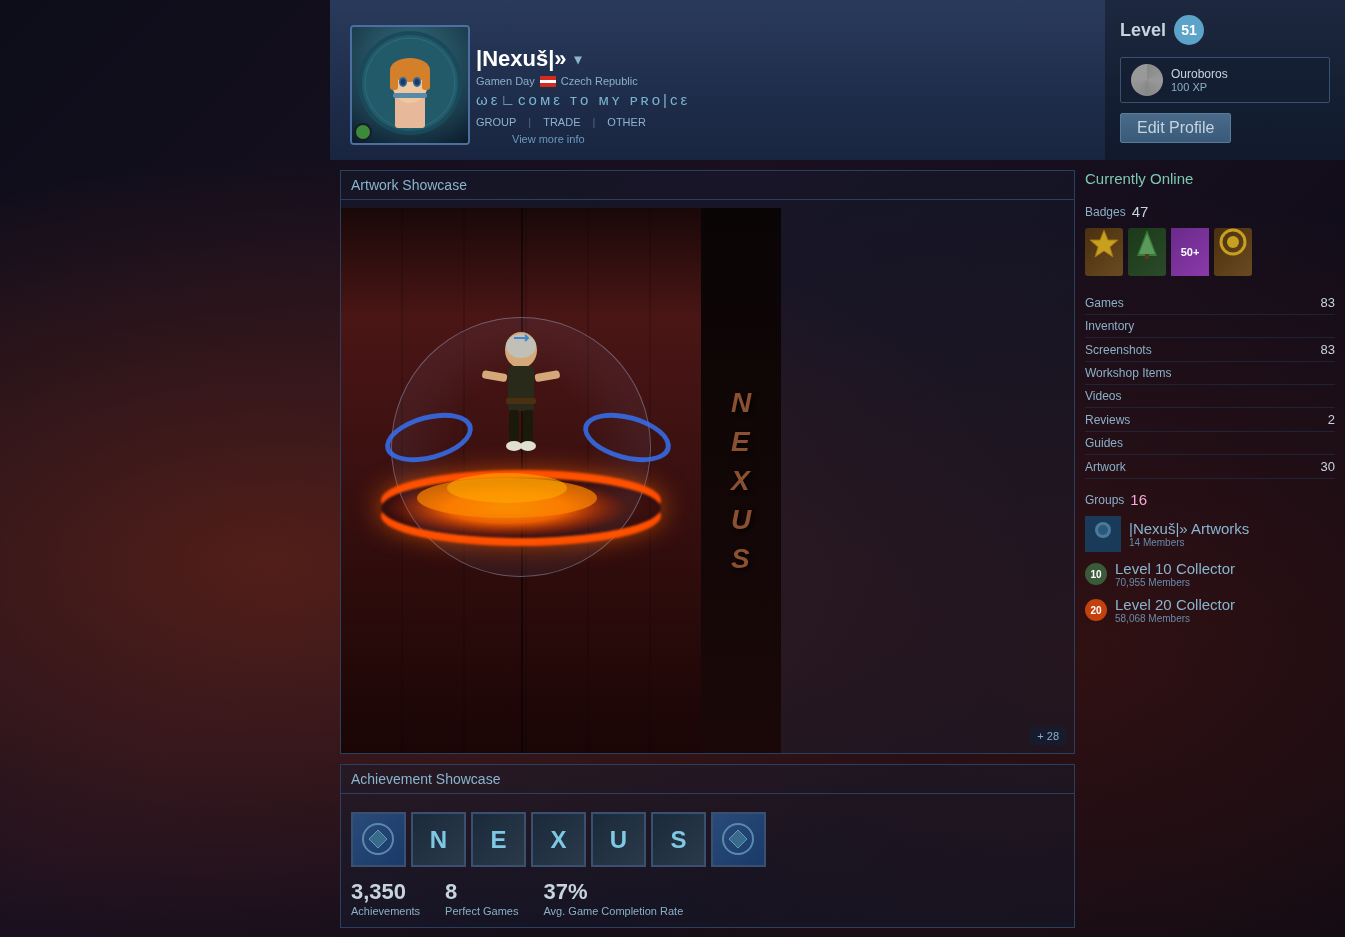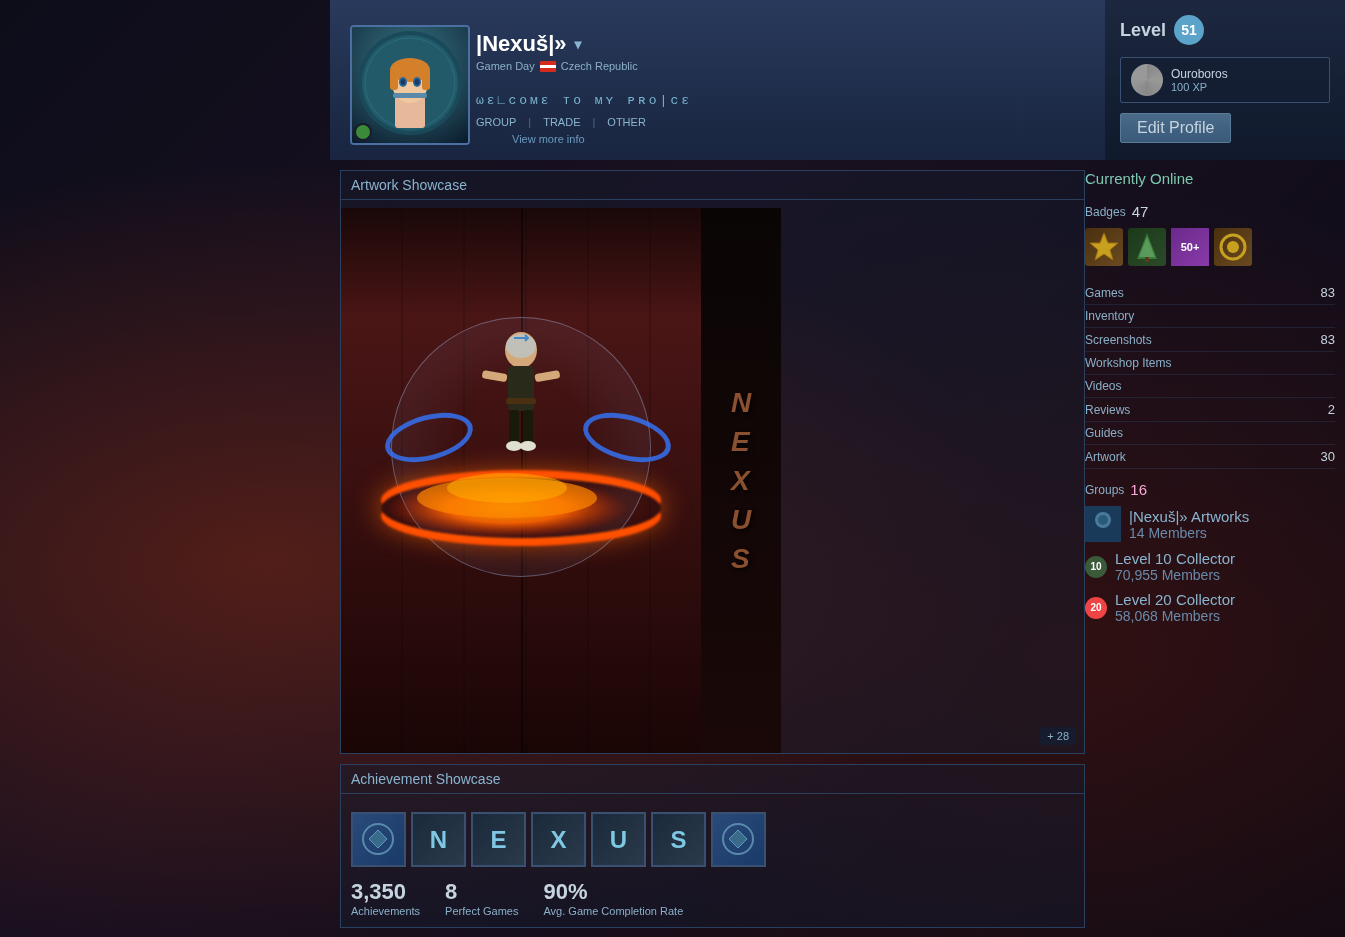--- a/index.html
+++ b/index.html
@@ -103,25 +103,25 @@
 
     .flag-icon {
       display: inline-block;
       width: 16px;
       height: 11px;
       background: linear-gradient(180deg, #d52b1e 0%, #d52b1e 33%, #fff 33%, #fff 66%, #d52b1e 66%);
       border-radius: 1px;
     }
 
     .profile-motto {
-      font-size: 13px;
+      font-size: 15px;
       color: #7ab4cf;
-      margin-top: 21px;
+      margin-top: 4px;
       letter-spacing: 3px;
-      font-family: Liberation Mono, monospace;
+      font-family: Liberation Sans, sans-serif;
     }
 
     .profile-links {
       margin-top: 8px;
       font-size: 12px;
       color: #8ab0c8;
       display: flex;
       gap: 12px;
     }
 
@@ -434,24 +434,23 @@
     }
 
     .badges-icons {
       display: flex;
       gap: 5px;
       align-items: center;
     }
 
     .badge-icon {
       width: 38px;
-      height: 38px;
+      height: 48px;
       border-radius: 3px;
       display: flex;
-      align-items: center;
       justify-content: center;
       font-size: 18px;
     }
 
     .badge-gold {
       background: linear-gradient(135deg, #4a3010, #6a4a20);
     }
 
     .badge-trees {
       background: linear-gradient(135deg, #1a3a1a, #2a4a2a);
@@ -516,26 +515,27 @@
       font-weight: bold;
       flex-shrink: 0;
     }
 
     .group-info .group-name {
       font-size: 15px;
       color: #8ab4cf;
     }
 
     .group-info .group-members {
-      font-size: 14px;
+      font-size: 10px;
       color: #6a8aaa;
     }
 
     .content-wrapper {
       display: flex;
+      gap: 10px;
       padding: 10px 10px;
     }
 
     .left-column {
       flex: 1;
     }
 
     .right-column {
       width: 250px;
     }
@@ -726,21 +726,21 @@
           <div class="achievement-stats">
             <div class="stat-item">
               <span class="stat-value">3,350</span>
               <span class="stat-label">Achievements</span>
             </div>
             <div class="stat-item">
               <span class="stat-value">8</span>
               <span class="stat-label">Perfect Games</span>
             </div>
             <div class="stat-item">
-              <span class="stat-value">90%</span>
+              <span class="stat-value">37%</span>
               <span class="stat-label">Avg. Game Completion Rate</span>
             </div>
           </div>
         </div>
       </div>
     </div>
 
     <div class="right-column">
       <div class="currently-online">
         <div class="online-header">Currently Online</div>
@@ -832,21 +832,21 @@
 
           <div class="group-item">
             <div class="group-avatar-level">10</div>
             <div class="group-info">
               <div class="group-name">Level 10 Collector</div>
               <div class="group-members">70,955 Members</div>
             </div>
           </div>
 
           <div class="group-item">
-            <div class="group-avatar-level" style="background:#ef4444;">20</div>
+            <div class="group-avatar-level" style="background:#c2410c;">20</div>
             <div class="group-info">
               <div class="group-name">Level 20 Collector</div>
               <div class="group-members">58,068 Members</div>
             </div>
           </div>
         </div>
 
       </div>
     </div>
 

